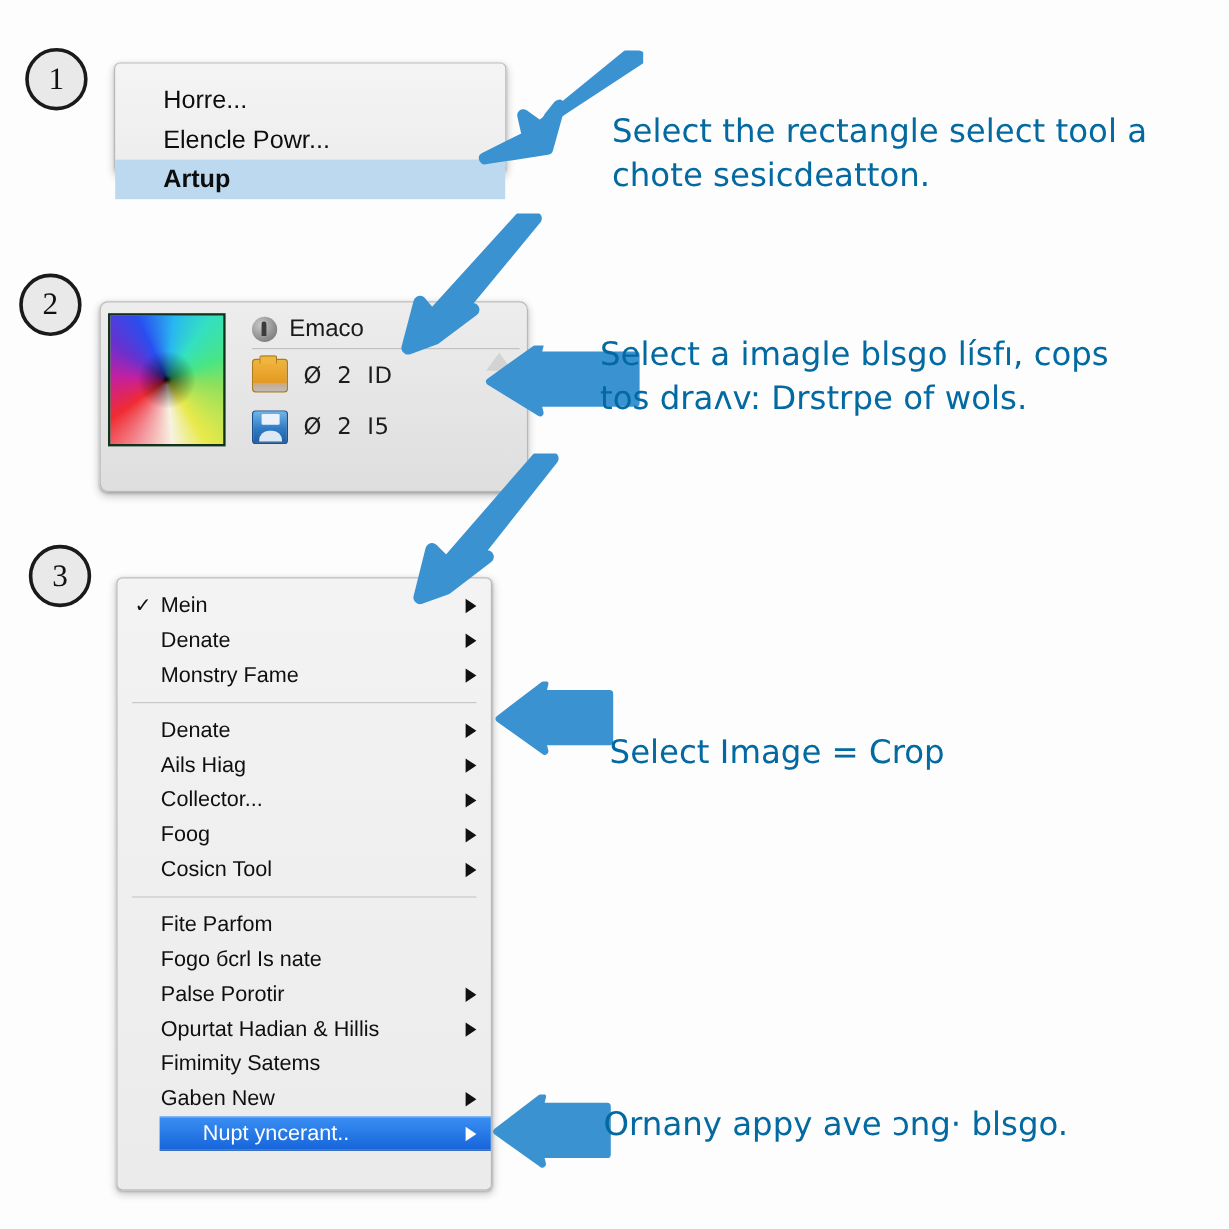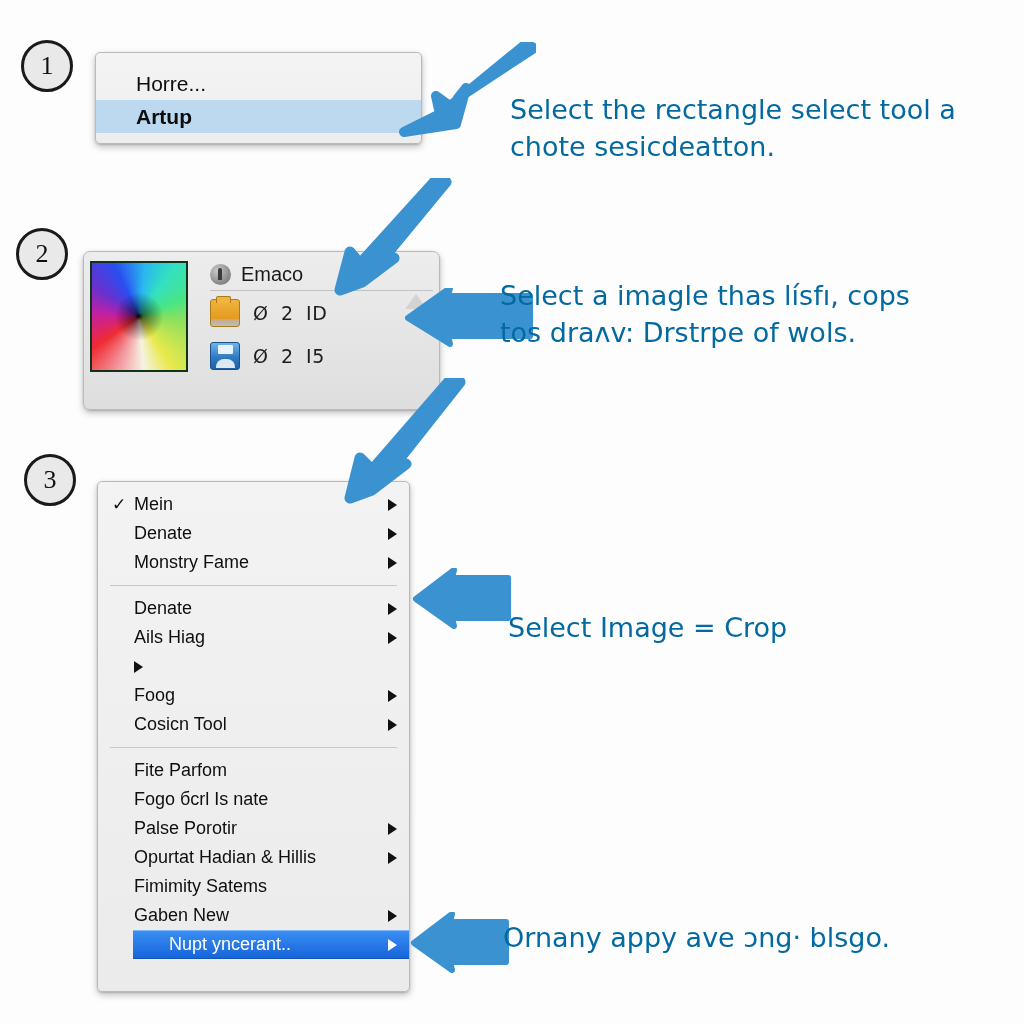--- a/index.html
+++ b/index.html
@@ -283,20 +283,23 @@
 
 <div class="stage">
 
   <div class="step-badge" id="badge-1">1</div>
   <div class="step-badge" id="badge-2">2</div>
   <div class="step-badge" id="badge-3">3</div>
 
   <div class="panel" id="menu-one">
     <div class="mi">
       <span>Horre...</span>
+    </div>
+    <div class="mi">
+      <span>Elencle Powr...</span>
     </div>
     <div class="mi sel">
       <span>Artup</span>
     </div>
   </div>
 
   <div class="panel" id="panel-two">
     <div class="p2-inner">
       <div class="color-wheel"></div>
       <div class="p2-right">
@@ -341,20 +344,21 @@
 
     <div class="mi">
       <span class="label">Denate</span>
       <span class="sub"></span>
     </div>
     <div class="mi">
       <span class="label">Ails Hiag</span>
       <span class="sub"></span>
     </div>
     <div class="mi">
+      <span class="label">Collector...</span>
       <span class="sub"></span>
     </div>
     <div class="mi">
       <span class="label">Foog</span>
       <span class="sub"></span>
     </div>
     <div class="mi">
       <span class="label">Cosicn Tool</span>
       <span class="sub"></span>
     </div>
@@ -408,18 +412,18 @@
   <svg class="arrow" style="left:412px; top:568px; width:100px; height:62px;" viewBox="0 0 100 62">
     <polygon points="96,10 40,10 42,2 4,31 42,58 40,50 96,50" fill="#3b92d0" stroke="#3b92d0" stroke-width="6" stroke-linejoin="round"></polygon>
   </svg>
 
   <svg class="arrow" style="left:410px; top:912px; width:100px; height:62px;" viewBox="0 0 100 62">
     <polygon points="96,10 40,10 42,2 4,31 42,58 40,50 96,50" fill="#3b92d0" stroke="#3b92d0" stroke-width="6" stroke-linejoin="round"></polygon>
   </svg>
 
   <div class="anno" id="anno-1">Select the rectangle select tool a
 chote sesicdeatton.</div>
-  <div class="anno" id="anno-2">Select a imagle thas lı́sfı, cops
+  <div class="anno" id="anno-2">Select a imagle blsgo lı́sfı, cops
 tos draʌv: Drstrpe of wols.</div>
   <div class="anno" id="anno-3">Select Image = Crop</div>
   <div class="anno" id="anno-4">Ornany appy ave ɔng· blsgo.</div>
 
 </div>
 
 </body></html>

